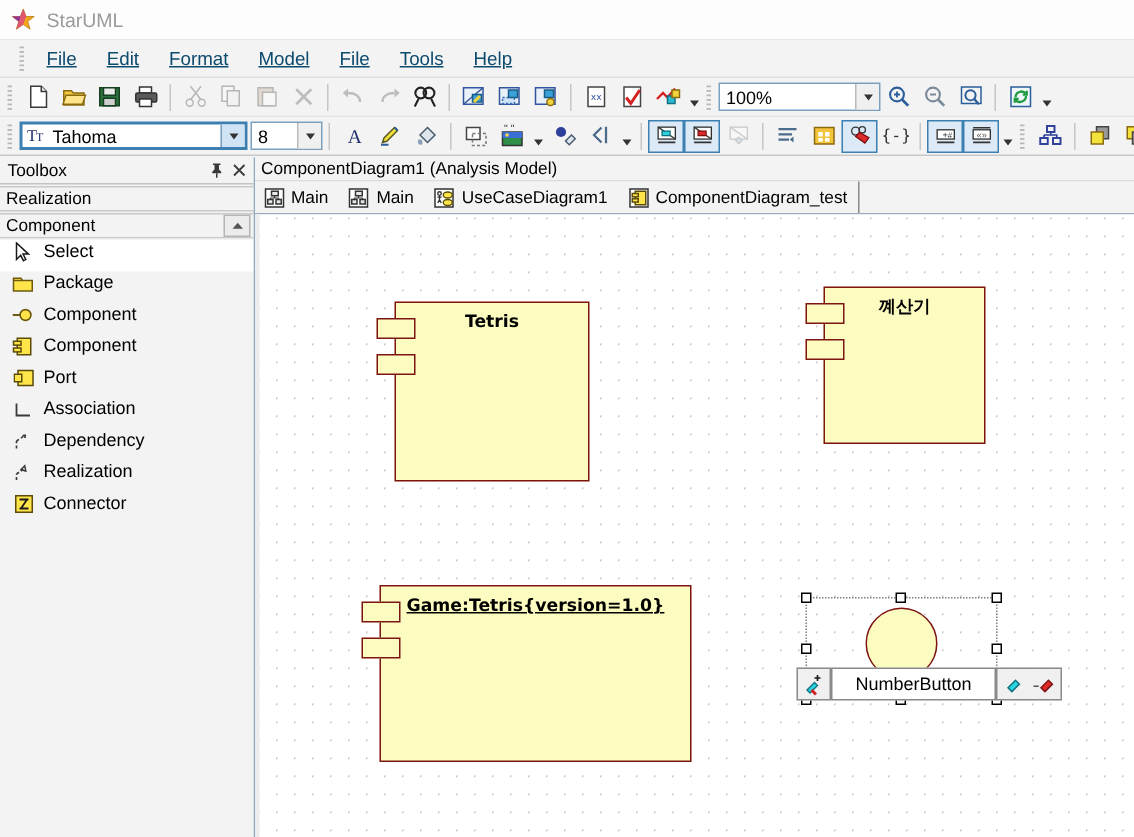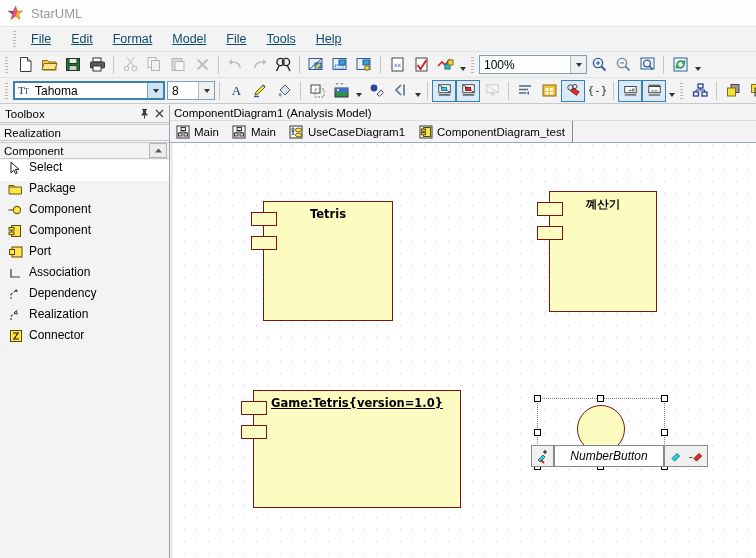--- a/index.html
+++ b/index.html
@@ -752,33 +752,33 @@
       <div class="canvas-wrap">
         <div class="canvas">
           <div class="v-scroll-strip"></div>
 
           <div class="component" style="left:93px; top:58px; width:130px; height:120px;">
             <span class="tab-nub t1"></span>
             <span class="tab-nub t2"></span>
             <span class="c-label">Tetris</span>
           </div>
 
-          <div class="component" style="left:379px; top:48px; width:108px; height:121px;">
+          <div class="component" style="left:379px; top:48px; width:108px; height:105px;">
             <span class="tab-nub t1"></span>
             <span class="tab-nub t2"></span>
             <span class="c-label korean">꼐산기</span>
           </div>
 
           <div class="component" style="left:83px; top:247px; width:208px; height:118px;">
             <span class="tab-nub t1"></span>
             <span class="tab-nub t2"></span>
             <span class="c-label underline">Game:Tetris{version=1.0}</span>
           </div>
 
-          <div style="position:absolute; left:363px; top:250px; width:136px; height:80px;font-style:italic;">
+          <div style="position:absolute; left:363px; top:250px; width:136px; height:80px;">
 
             <div class="sel-box" style="left:4px; top:5px; width:128px; height:68px;"></div>
 
             <div class="iface-circle" style="left:44px; top:12px; width:48px; height:48px;"></div>
 
             <span class="handle" style="left:1px; top:2px;"></span>
             <span class="handle" style="left:64px; top:2px;"></span>
             <span class="handle" style="left:128px; top:2px;"></span>
             <span class="handle" style="left:1px; top:36px;"></span>
             <span class="handle" style="left:128px; top:36px;"></span>

